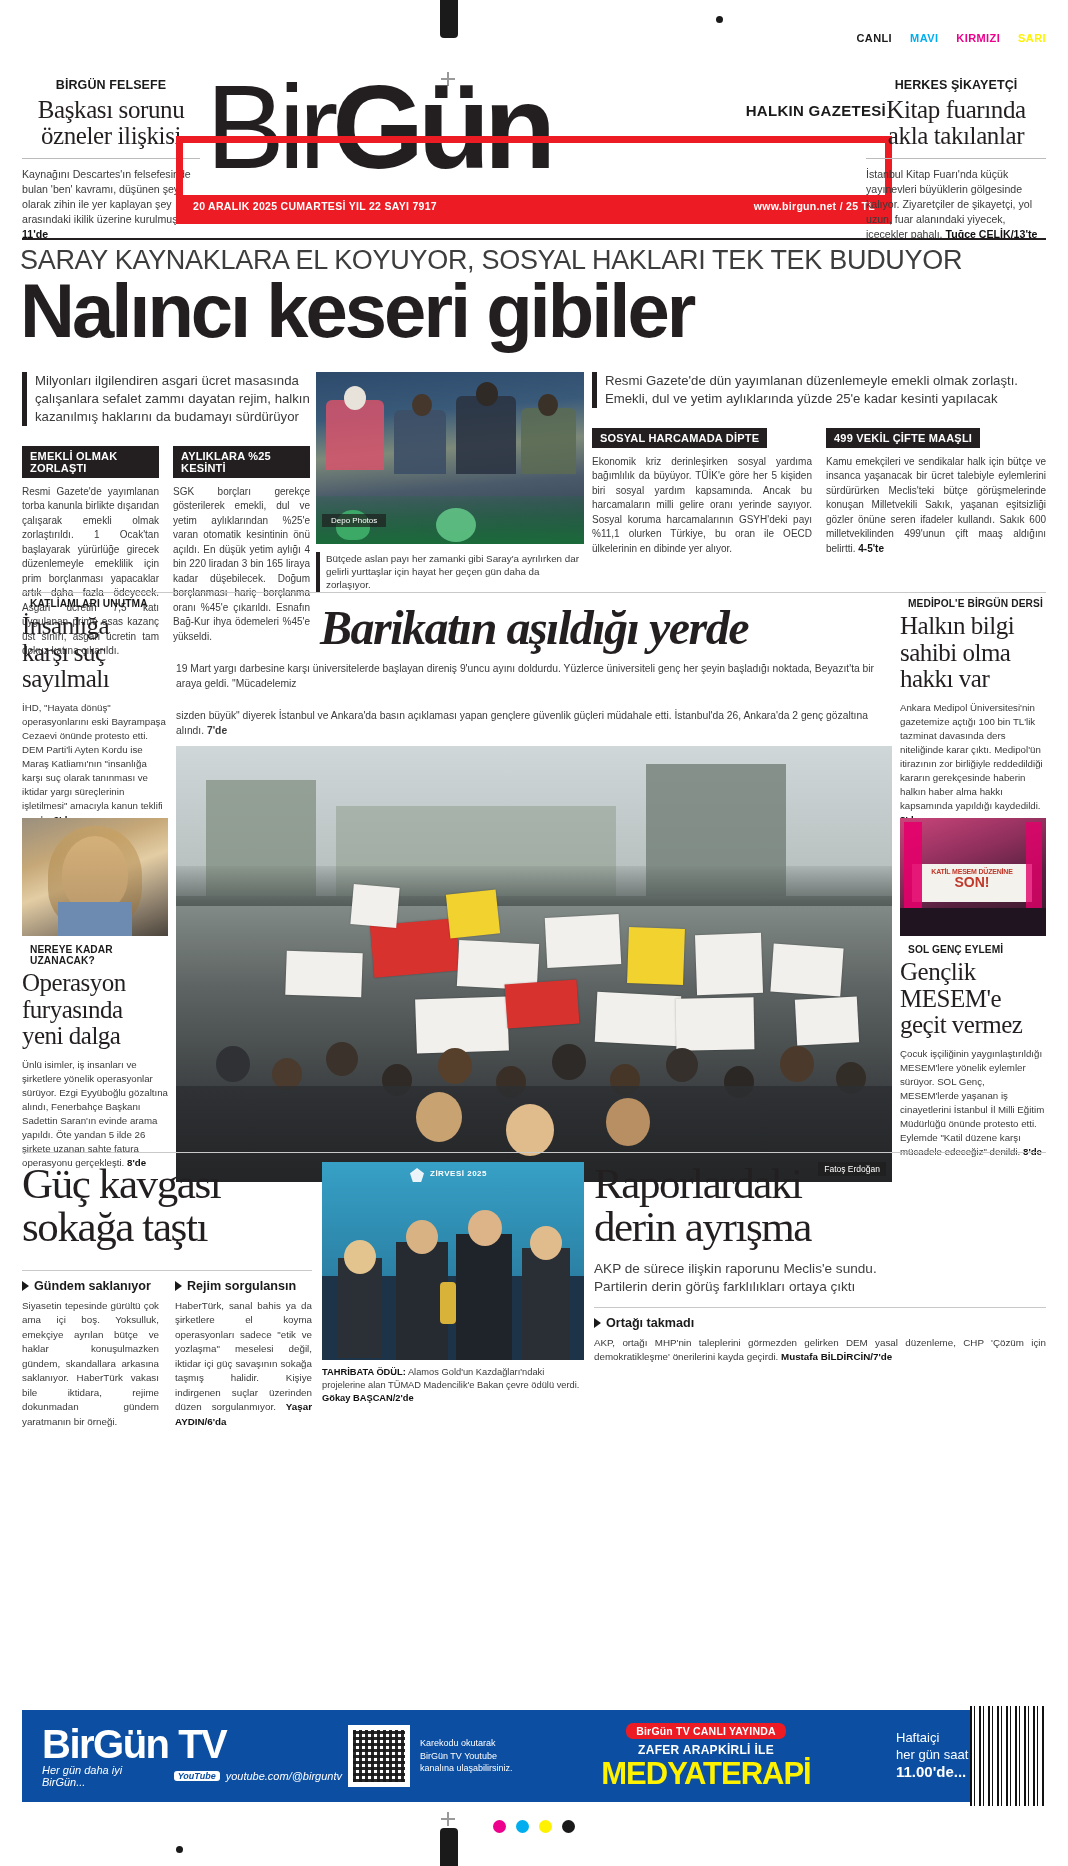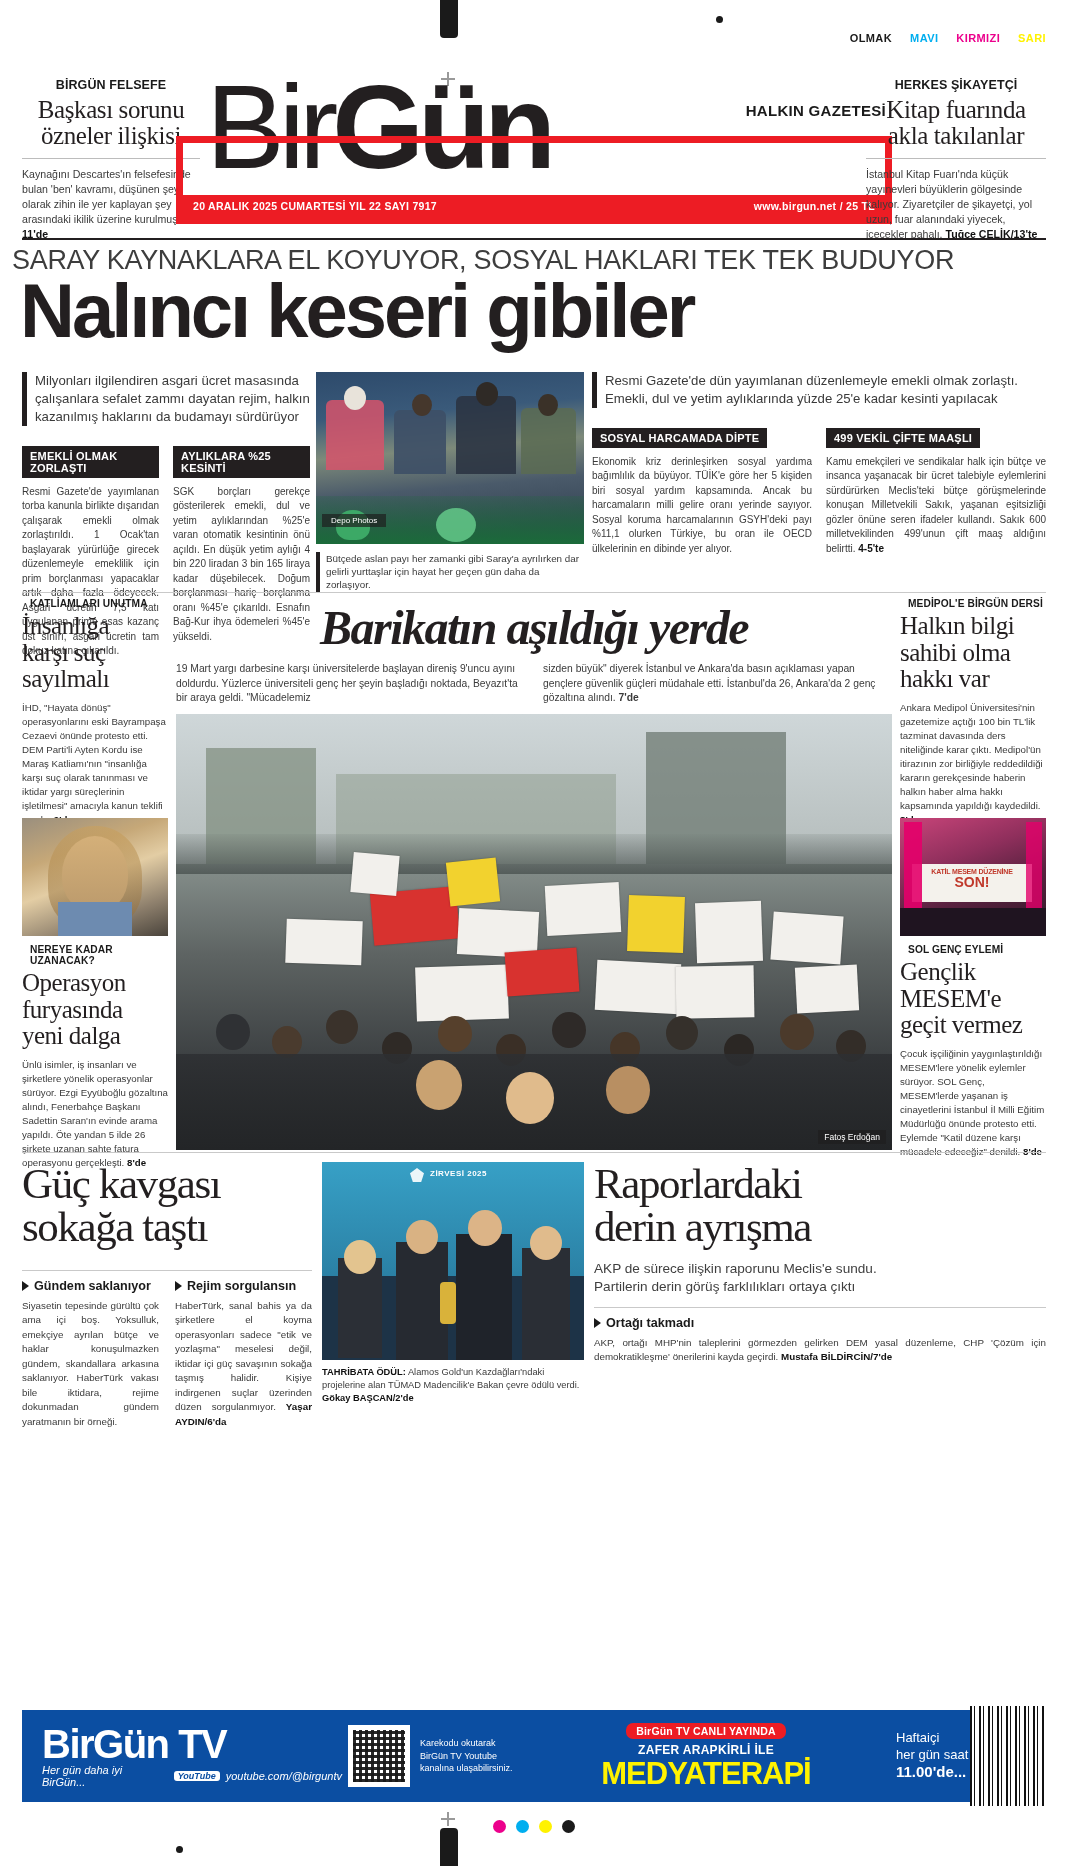--- a/index.html
+++ b/index.html
@@ -43,21 +43,21 @@
   .logo-wrap { position:absolute; left:176px; top:-2px; width:716px; height:152px; }
   .logo-text { position:absolute; left:6px; top:-8px; font-family:"Liberation Sans", sans-serif; font-size:118px; font-weight:bold; letter-spacing:-6px; color:#231f20; line-height:1; }
   .logo-text .thin { font-weight:normal;margin-left:24px; }
   .halkin { position:absolute; right:6px; top:26px; font-size:15px; font-weight:bold; letter-spacing:.3px; color:#1a1a1a; }
   .redbox { position:absolute; left:0; top:60px; width:716px; height:88px; border:7px solid #ed1c24; }
   .redstrip { position:absolute; left:0; bottom:0; width:100%; height:22px; background:#ed1c24; display:flex; align-items:center; justify-content:space-between; padding:0 10px; }
   .redstrip span { font-size:10.5px; font-weight:bold; color:#fff; letter-spacing:.3px; }
 
   
   .leadrule { position:absolute; left:22px; top:238px; width:1024px; height:2px; background:#231f20; }
-  .lead-over { position:absolute; left:12px; top:245px; width:1024px; font-size:27px; letter-spacing:-.3px; color:#3d3d3d; font-weight:400; }
+  .lead-over { position:absolute; left:20px; top:245px; width:1024px; font-size:27px; letter-spacing:-.3px; color:#3d3d3d; font-weight:400; }
   .lead-head { position:absolute; left:20px; top:276px; width:1030px; font-size:76px; font-weight:bold; letter-spacing:-3px; color:#231f20; line-height:.92; }
 
   
   .lead-left { position:absolute; left:22px; top:372px; width:288px; }
   .lead-right { position:absolute; left:592px; top:372px; width:454px; }
   .deck { display:flex; gap:8px; font-size:13.2px; line-height:1.36; color:#3a3a3a; }
   .deck .bar { width:5px; background:#231f20; flex:0 0 5px; }
   .lead-photo { position:absolute; left:316px; top:372px; width:268px; height:172px;
     background:linear-gradient(175deg,#2d4a6b 0%,#3a5a7a 25%,#7d8a7a 45%,#4a5a6a 65%,#2a3a4a 100%);
     overflow:hidden; }
@@ -77,21 +77,21 @@
   
   .mid-left { position:absolute; left:22px; top:598px; width:146px; }
   .mid-right { position:absolute; left:900px; top:598px; width:146px; }
   .sec-kicker { font-size:10.2px; font-weight:bold; letter-spacing:.1px; color:#1a1a1a; margin-bottom:4px;padding-left:8px; }
   .sec-head { font-family:"Liberation Serif", serif; font-size:25px; line-height:1.06; font-weight:400; letter-spacing:-.5px; margin-bottom:8px; }
   .sec-body { font-size:9.7px; line-height:1.45; color:#3a3a3a; text-align:left; }
   .sec-body b { color:#111; }
 
   .mid-main { position:absolute; left:176px; top:604px; width:716px; }
   .mid-title { font-family:"Liberation Serif", serif; font-style:italic; font-weight:bold; font-size:48px; letter-spacing:-1.5px; text-align:center; line-height:1; color:#231f20; }
-  .mid-deck { display:flex; gap:18px; margin-top:10px; font-size:10.3px; line-height:1.42; color:#3a3a3a; }
+  .mid-deck { display:flex; gap:18px; margin-top:10px; font-size:10.3px; line-height:1.42; color:#3a3a3a;flex-direction:column; }
   .mid-deck > div { flex:1; }
   .mid-photo { margin-top:8px; width:716px; height:436px; position:relative; overflow:hidden;
     background:linear-gradient(180deg,#b9c4c9 0%,#9aa8a4 18%,#8a9490 32%,#5e6463 55%,#3e4244 78%,#2b2d2f 100%); }
   .mid-photo .ph-credit { position:absolute; right:6px; bottom:6px; background:rgba(30,30,30,.72); color:#fff; font-size:8.5px; padding:2px 6px; }
 
   
   .sign { position:absolute; background:#f2f0ec; transform:rotate(-4deg); box-shadow:0 0 2px rgba(0,0,0,.3); }
   .sign.red { background:#d8322f; }
   .sign.yel { background:#f2d22e; }
   .head { position:absolute; border-radius:50%; background:#2f3134; }
@@ -156,21 +156,21 @@
 <div class="page">
 
   <div class="regbar-top"></div>
   <div class="regbar-bottom"></div>
   <div class="regdot" style="left:716px; top:16px;"></div>
   <div class="regdot" style="left:176px; top:1846px;"></div>
   <div class="regcross" style="left:441px; top:72px;"></div>
   <div class="regcross" style="left:441px; top:1812px;"></div>
 
   <div class="colorbar">
-    <span class="cb-siyah">OLMAK</span>
+    <span class="cb-siyah">CANLI</span>
     <span class="cb-mavi">MAVI</span>
     <span class="cb-kirmizi">KIRMIZI</span>
     <span class="cb-sari">SARI</span>
   </div>
 
   <div class="masthead">
 
     <div class="mh-left">
       <div class="kicker">BİRGÜN FELSEFE</div>
       <div class="mh-head">

